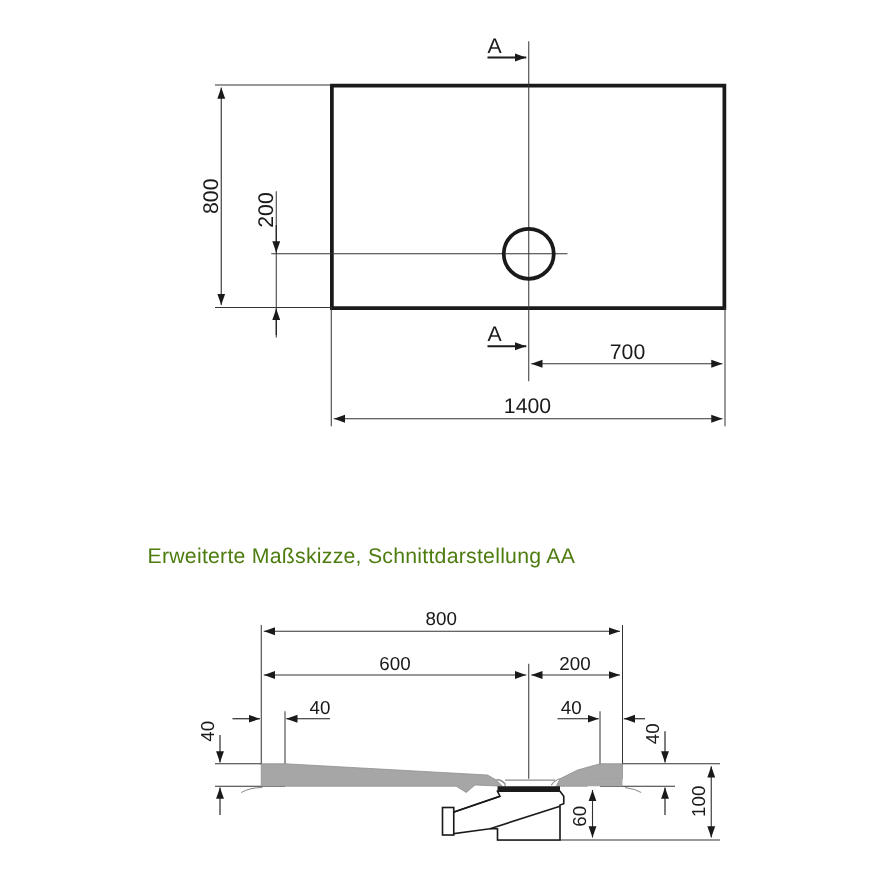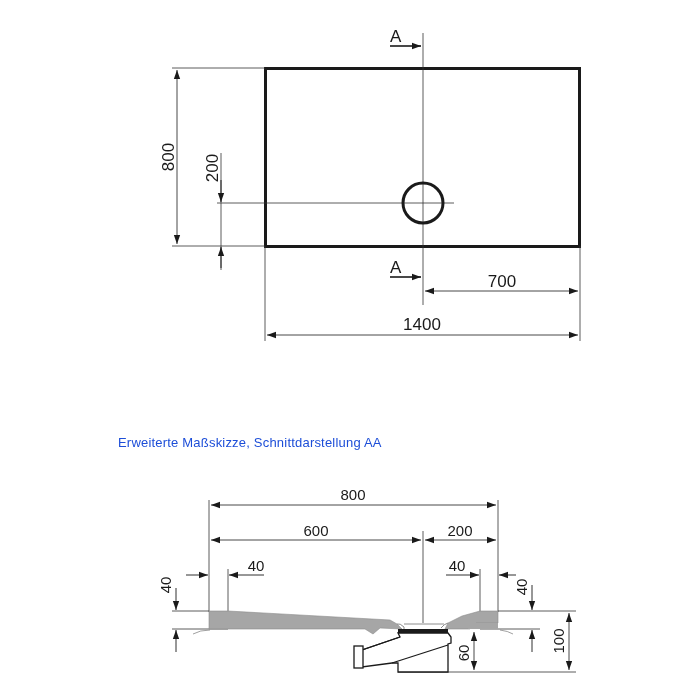--- a/index.html
+++ b/index.html
@@ -1,20 +1,20 @@
 <!DOCTYPE html>
 <html><head>
 <meta charset="utf-8">
 <style>
   html, body { margin: 0; padding: 0; background: #ffffff; }
   body { width: 700px; height: 700px; position: relative; overflow: hidden; font-family: "Liberation Sans", "DejaVu Sans", sans-serif; }
   svg { position: absolute; left: 0; top: 0; }
   .dim-text { font-family: "Liberation Sans", "DejaVu Sans", sans-serif; font-size: 17px; fill: #1a1a1a; }
   .dim-text-sm { font-family: "Liberation Sans", "DejaVu Sans", sans-serif; font-size: 15px; fill: #1a1a1a; }
-  .caption { position: absolute; left: 118px; top: 435px; font-size: 13px; color: #1d4ed8; letter-spacing: 0.2px; white-space: nowrap; }
+  .caption { position: absolute; left: 118px; top: 435px; font-size: 17px; color: #4d7c0f; letter-spacing: 0.2px; white-space: nowrap; }
 </style>
 </head>
 <body>
 
 <svg width="700" height="700" viewBox="0 0 700 700">
   <defs>
     <marker id="arr" viewBox="0 0 10 10" refX="10" refY="5" markerWidth="9" markerHeight="9" orient="auto-start-reverse" markerUnits="userSpaceOnUse">
       <path d="M0,1.5 L10,5 L0,8.5 Z" fill="#1a1a1a"></path>
     </marker>
   </defs>

